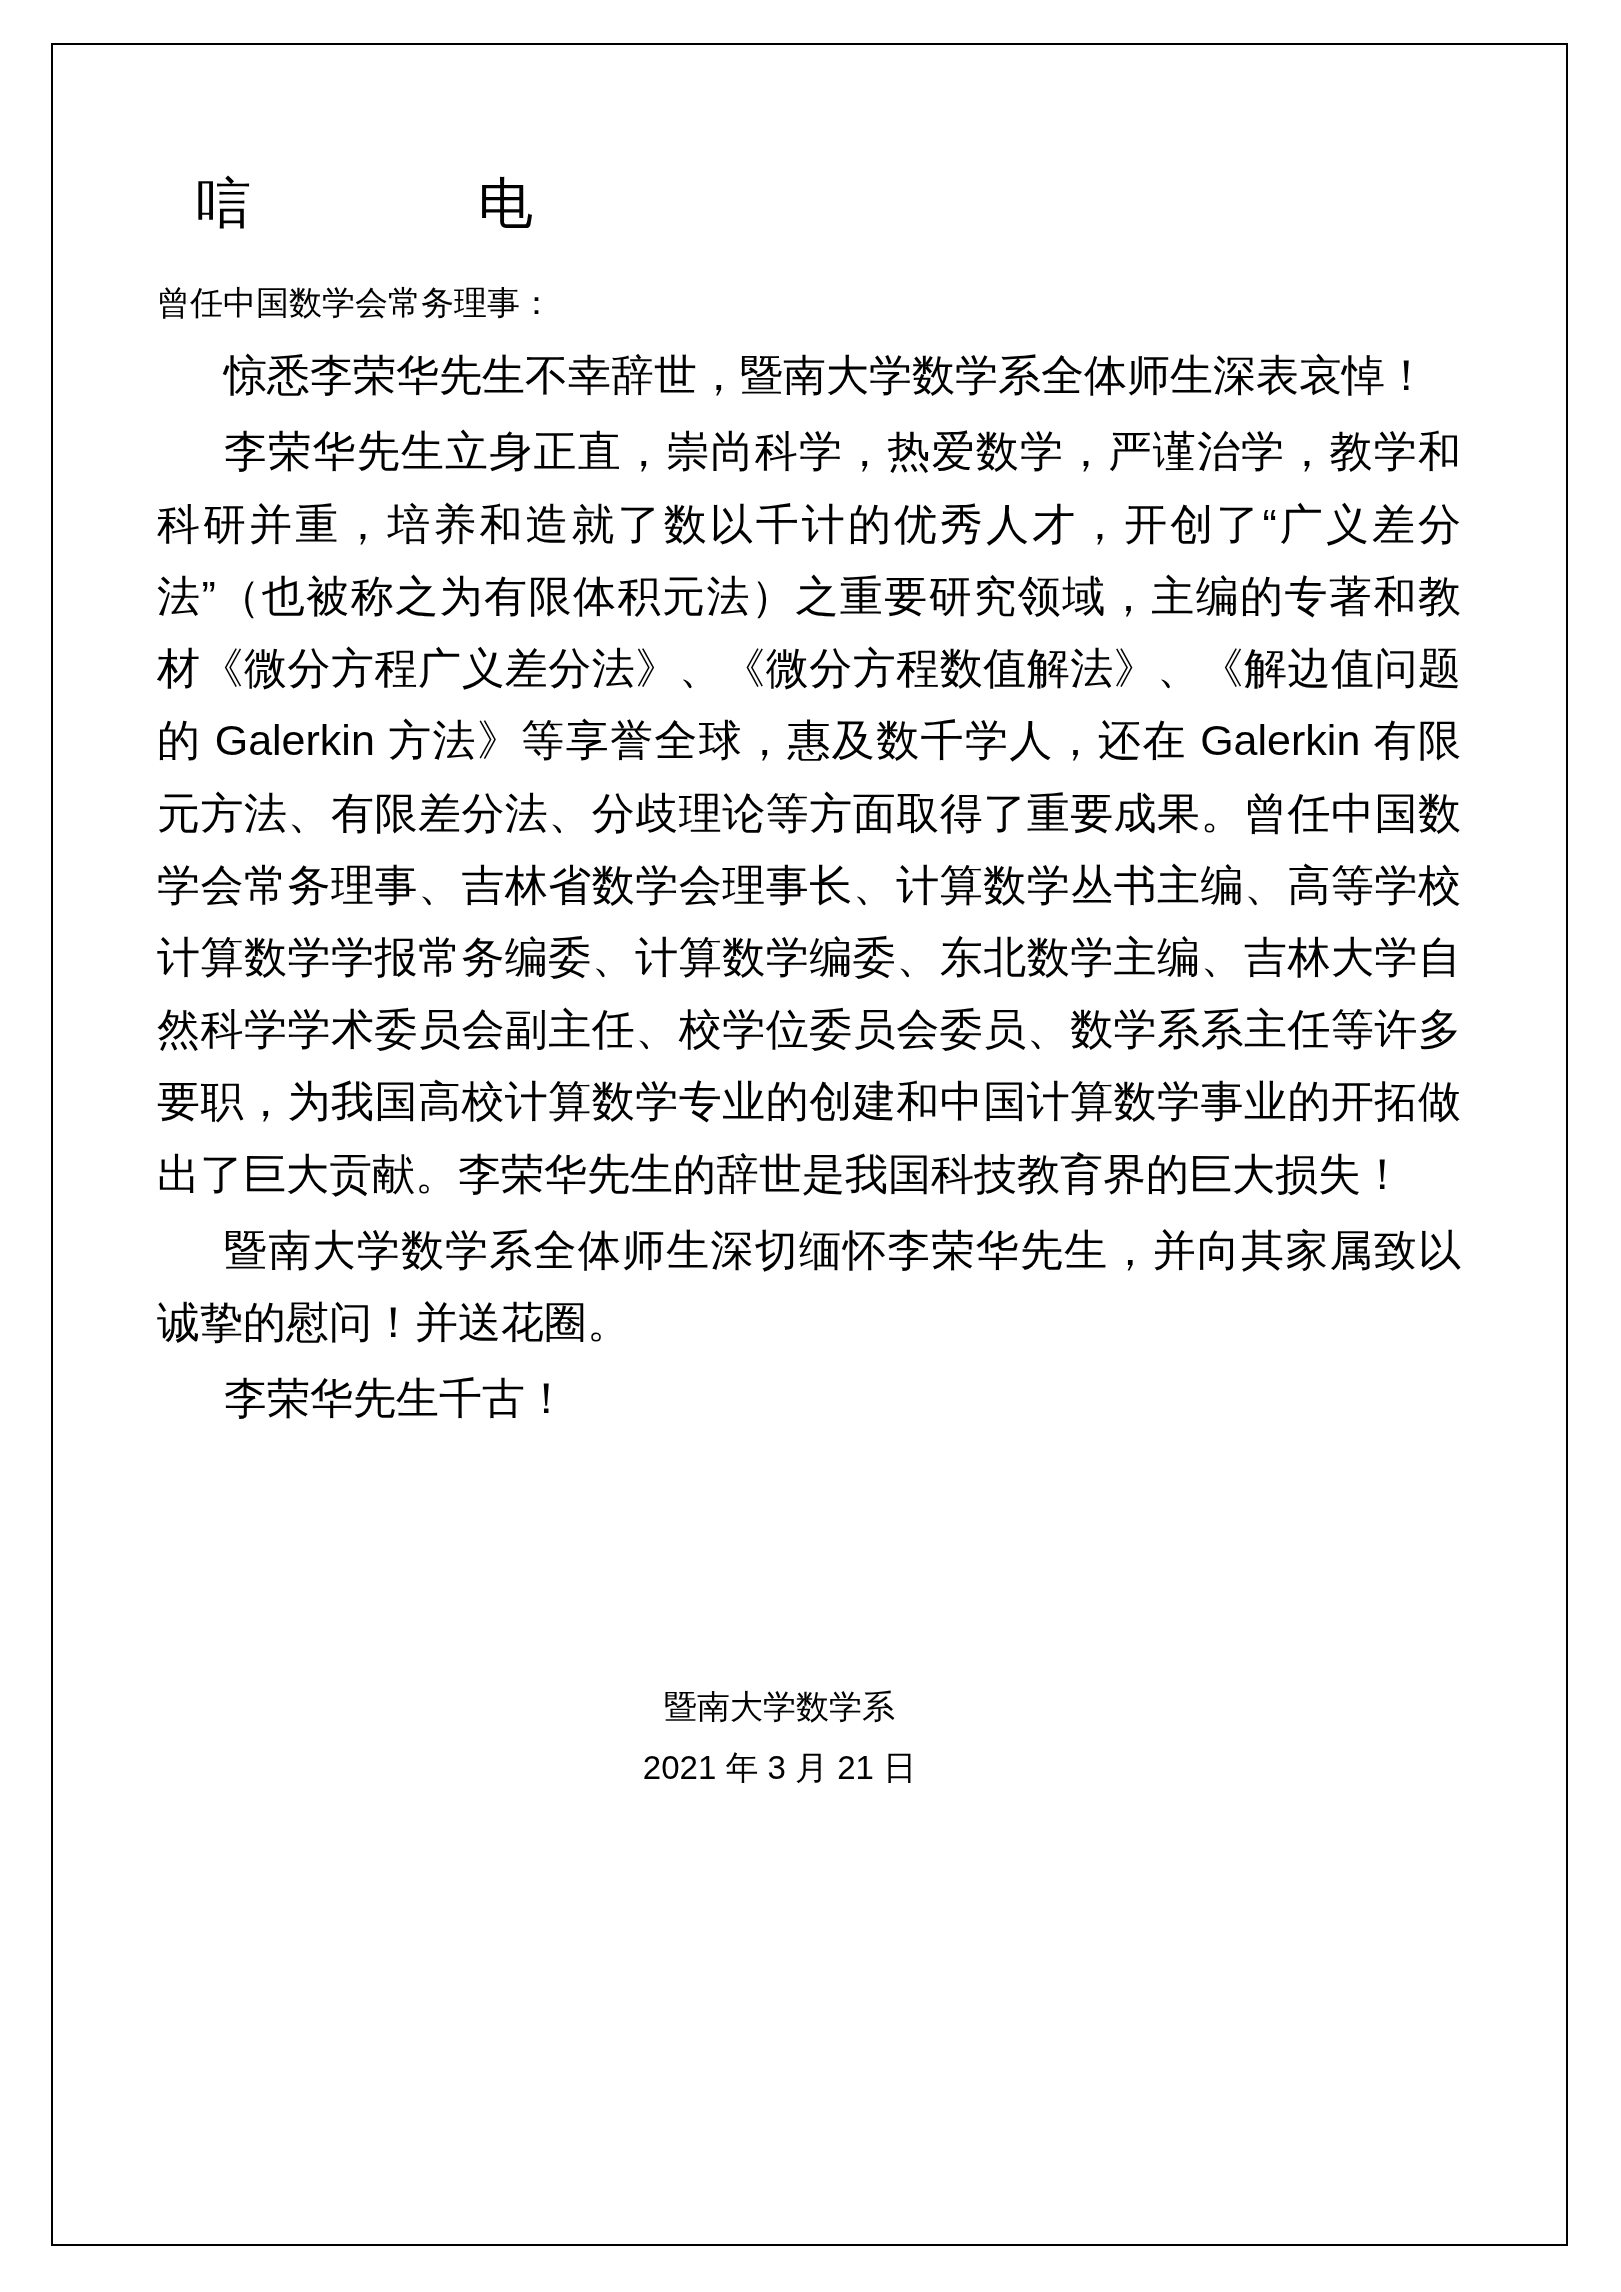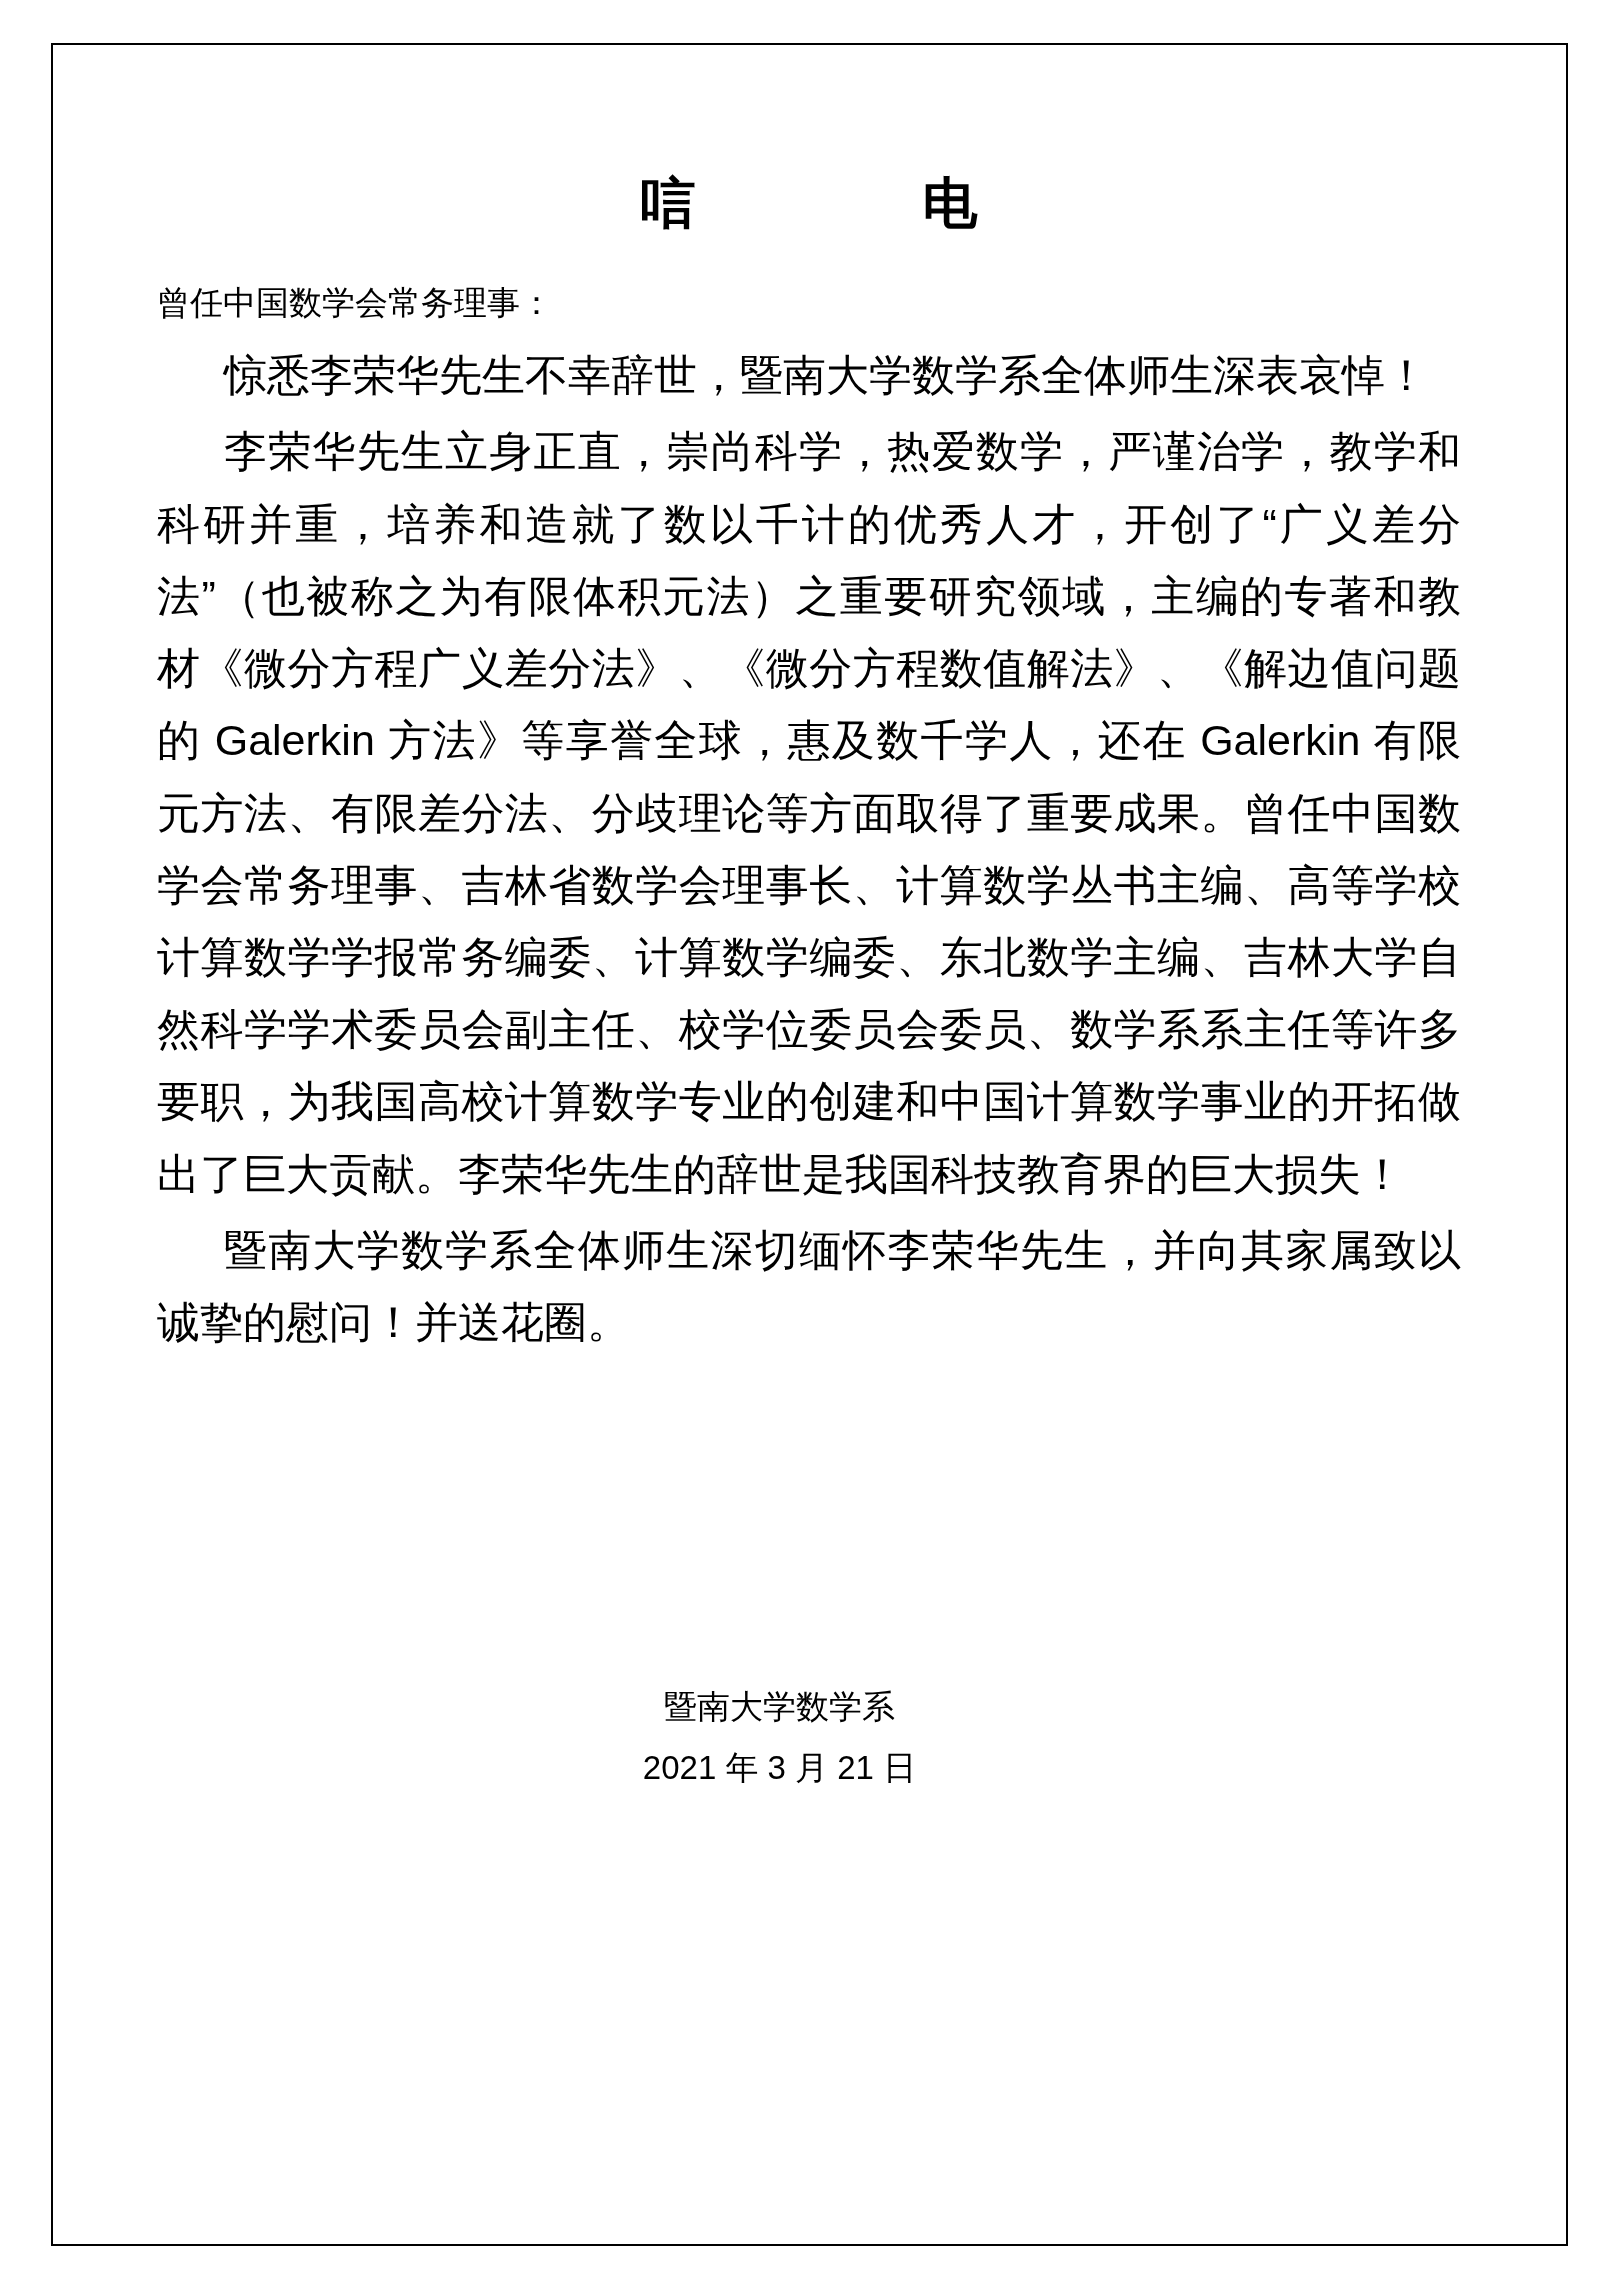--- a/index.html
+++ b/index.html
@@ -30,23 +30,22 @@
     box-sizing: border-box;
   }
   .content {
     position: absolute;
     left: 157px;
     top: 118px;
     width: 1304px;
     box-sizing: border-box;
   }
   .doc-title {
-    text-align: center;
     font-size: 55px;
-    font-weight: bold;
+    font-weight: normal;
     letter-spacing: 39px;
     margin: 49px 0 35px 0;
     padding-left: 39px;
     font-family: "Liberation Sans", sans-serif;
   }
   .salutation {
     font-size: 33px;
     line-height: 1.62;
     margin: 0 0 9.8px 0;
     padding-left: 0px;
@@ -85,20 +84,21 @@
     <div class="doc-title">唁　　电</div>
 
     <div class="salutation">曾任中国数学会常务理事：</div>
 
     <p class="para">惊悉李荣华先生不幸辞世，暨南大学数学系全体师生深表哀悼！</p>
 
     <p class="para">李荣华先生立身正直，崇尚科学，热爱数学，严谨治学，教学和科研并重，培养和造就了数以千计的优秀人才，开创了“广义差分法”（也被称之为有限体积元法）之重要研究领域，主编的专著和教材《微分方程广义差分法》、《微分方程数值解法》、《解边值问题的 Galerkin 方法》等享誉全球，惠及数千学人，还在 Galerkin 有限元方法、有限差分法、分歧理论等方面取得了重要成果。曾任中国数学会常务理事、吉林省数学会理事长、计算数学丛书主编、高等学校计算数学学报常务编委、计算数学编委、东北数学主编、吉林大学自然科学学术委员会副主任、校学位委员会委员、数学系系主任等许多要职，为我国高校计算数学专业的创建和中国计算数学事业的开拓做出了巨大贡献。李荣华先生的辞世是我国科技教育界的巨大损失！</p>
 
     <p class="para">暨南大学数学系全体师生深切缅怀李荣华先生，并向其家属致以诚挚的慰问！并送花圈。</p>
 
+    <p class="para">李荣华先生千古！</p>
 
   </div>
 
   <div class="signature-block">
     <div class="sign-line">暨南大学数学系</div>
     <div class="sign-line">2021 年 3 月 21 日</div>
   </div>
 
 </div>
 

